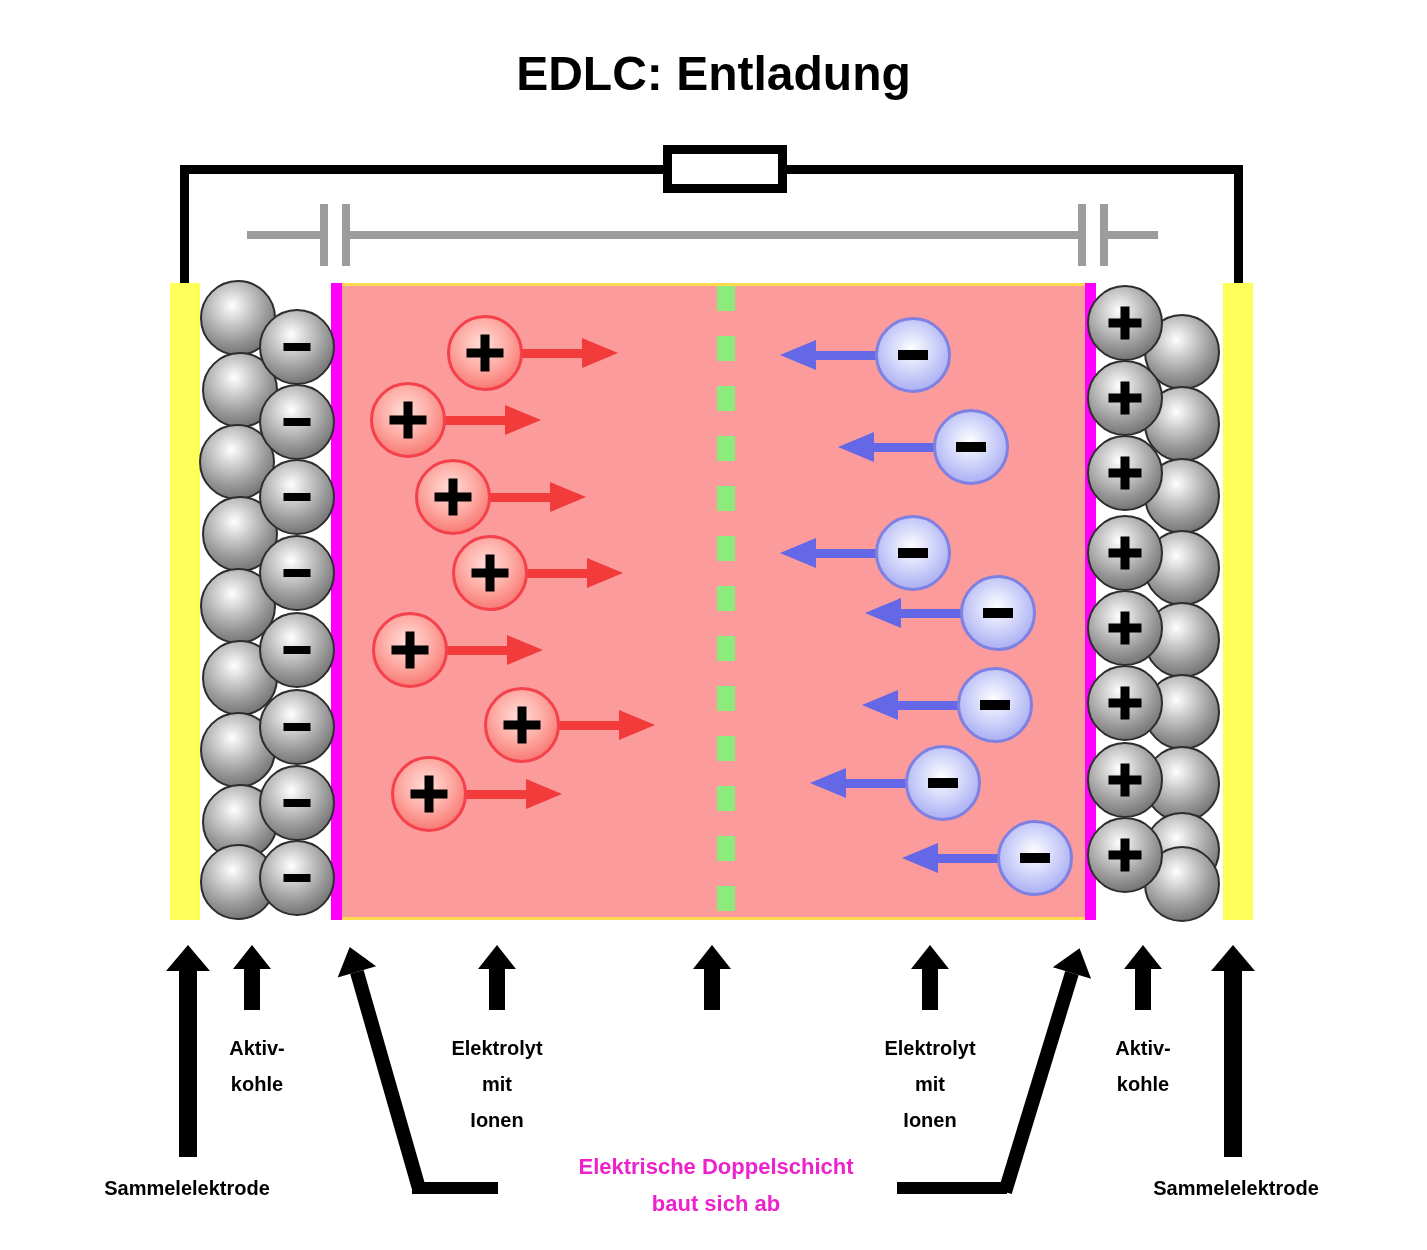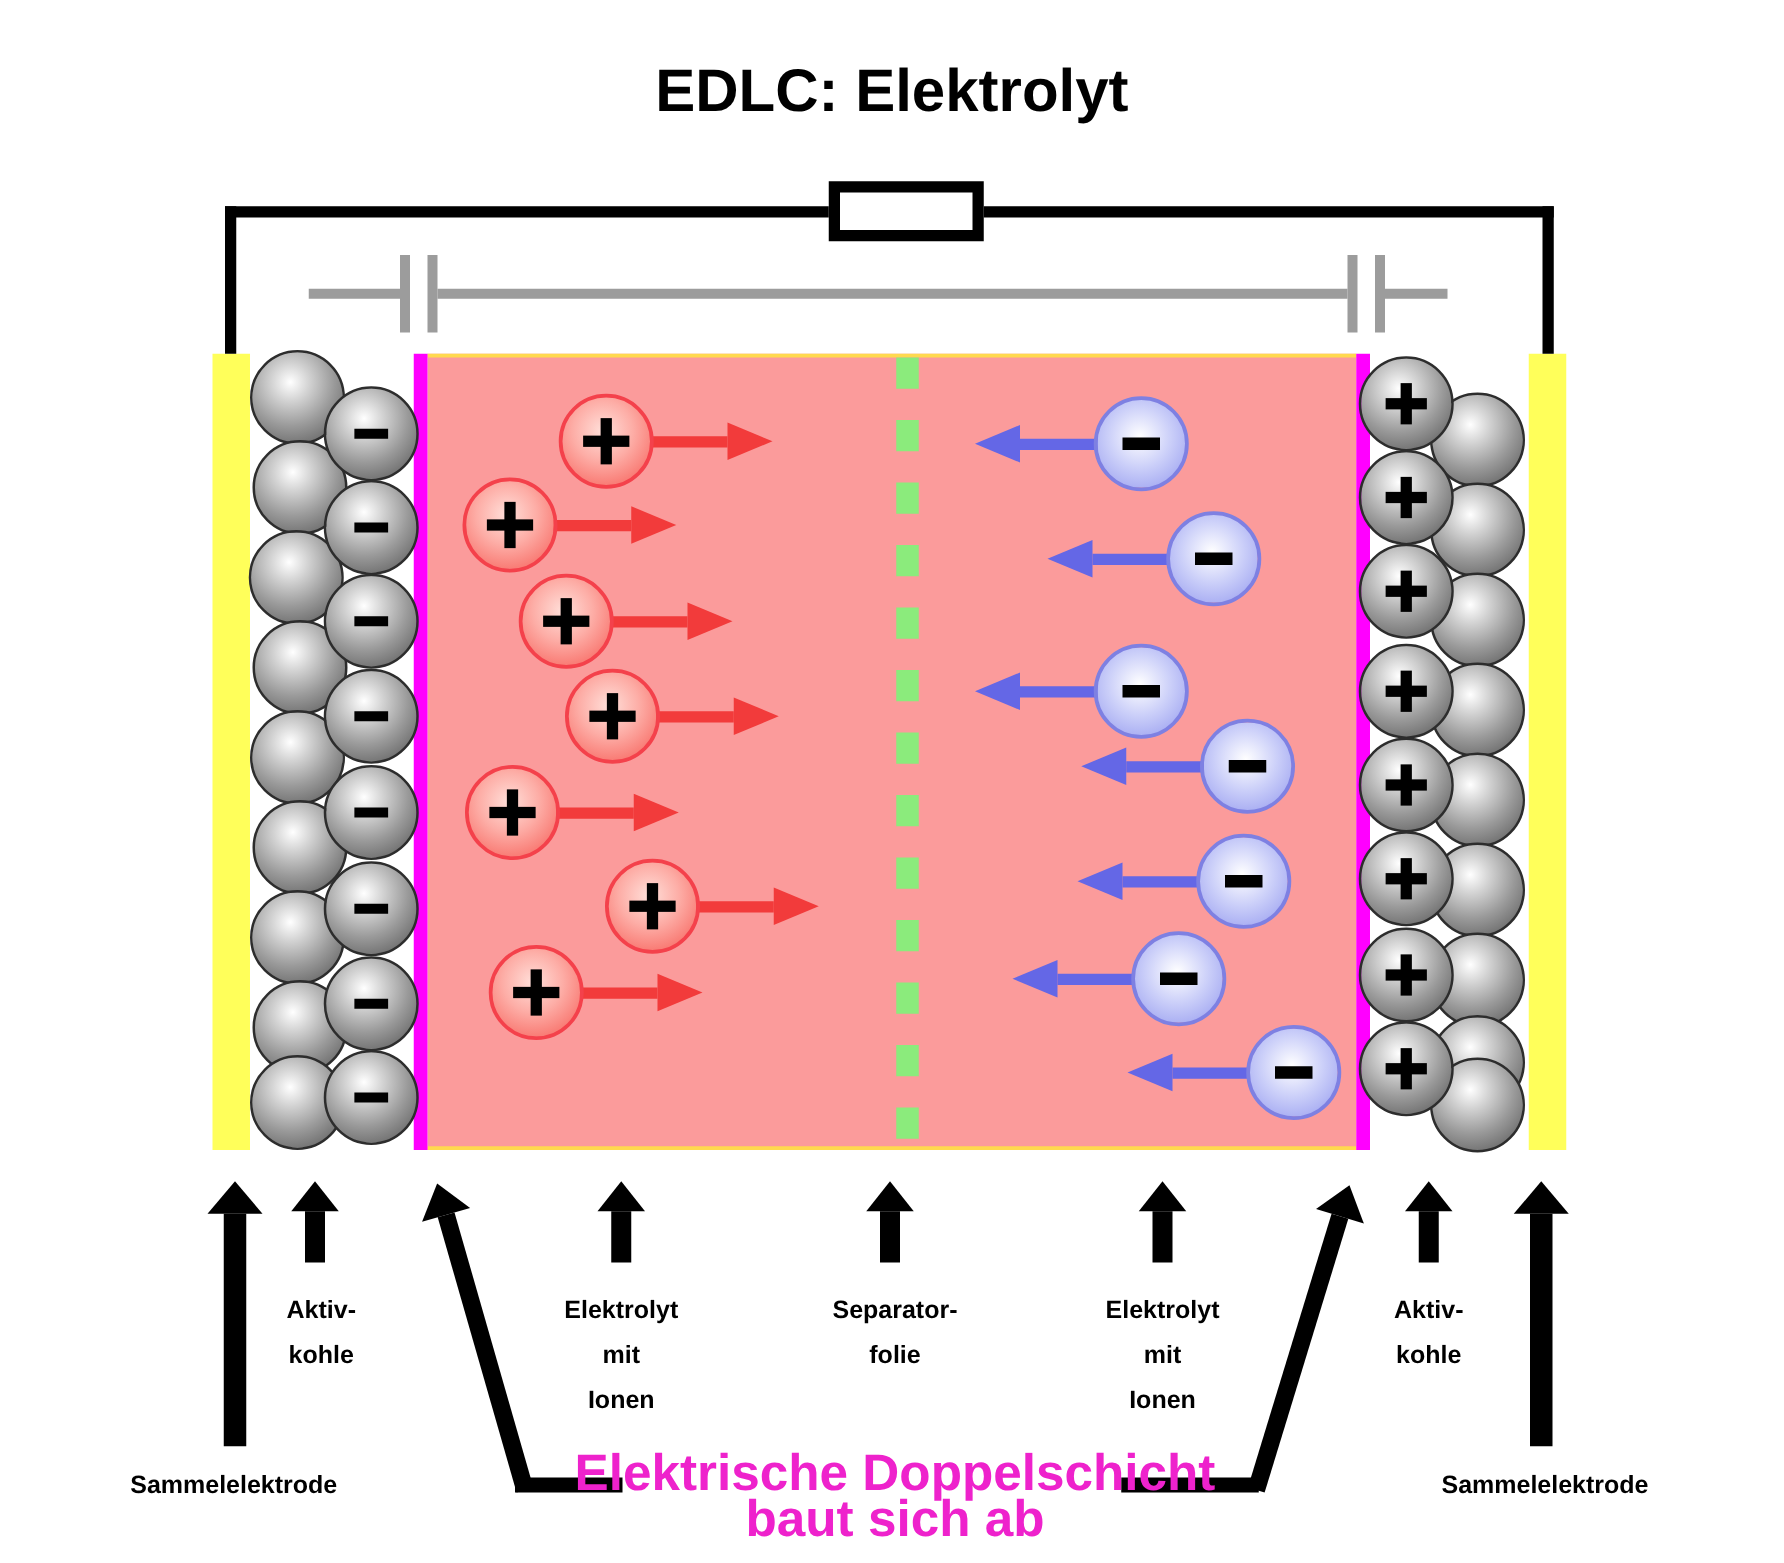--- a/index.html
+++ b/index.html
@@ -64,28 +64,28 @@
   .slant-arrow{position:absolute;width:44px;}
   .slant-arrow .head{width:0;height:0;margin:0 auto;
                      border-left:20px solid transparent;border-right:20px solid transparent;
                      border-bottom:26px solid #000;}
   .slant-arrow .shaft{width:14px;height:229px;margin:0 auto;background:#000;}
   .connector-bar{position:absolute;height:12px;background:#000;}
 
   
   .lbl{position:absolute;transform:translateX(-50%);text-align:center;color:#000;
        font-weight:bold;font-size:20px;line-height:36px;white-space:pre-line;}
-  .lbl.magenta{color:#ee22cc;font-size:41px;line-height:37px;margin-top:12px;}
+  .lbl.magenta{color:#ee22cc;font-size:22px;line-height:37px;}
 </style>
 </head>
 <body>
 
 <div class="stage">
 
-  <div class="title">EDLC: Elektrolyt</div>
+  <div class="title">EDLC: Entladung</div>
 
   <div class="wire" style="left:180px;top:165px;width:9px;height:118px;"></div>
   <div class="wire" style="left:180px;top:165px;width:1063px;height:9px;"></div>
   <div class="wire" style="left:1234px;top:165px;width:9px;height:118px;"></div>
   <div class="resistor"></div>
 
   <div class="cap" style="left:247px;top:231px;width:73px;height:8px;"></div>
   <div class="cap" style="left:320px;top:204px;width:8px;height:62px;"></div>
   <div class="cap" style="left:342px;top:204px;width:8px;height:62px;"></div>
   <div class="cap" style="left:350px;top:231px;width:728px;height:8px;"></div>
@@ -319,22 +319,20 @@
       <div class="shaft"></div>
     </div>
   <div class="connector-bar" style="left:412px;top:1182px;width:86px;"></div>
   <div class="connector-bar" style="left:897px;top:1182px;width:110px;"></div>
 
   <div class="lbl" style="left:257px;top:1030px;">Aktiv-
 kohle</div>
   <div class="lbl" style="left:497px;top:1030px;">Elektrolyt
 mit
 Ionen</div>
-  <div class="lbl" style="left:716px;top:1030px;">Separator-
-folie</div>
   <div class="lbl" style="left:930px;top:1030px;">Elektrolyt
 mit
 Ionen</div>
   <div class="lbl" style="left:1143px;top:1030px;">Aktiv-
 kohle</div>
   <div class="lbl" style="left:187px;top:1170px;">Sammelelektrode</div>
   <div class="lbl" style="left:1236px;top:1170px;">Sammelelektrode</div>
   <div class="lbl magenta" style="left:716px;top:1148px;">Elektrische Doppelschicht
 baut sich ab</div>
 

